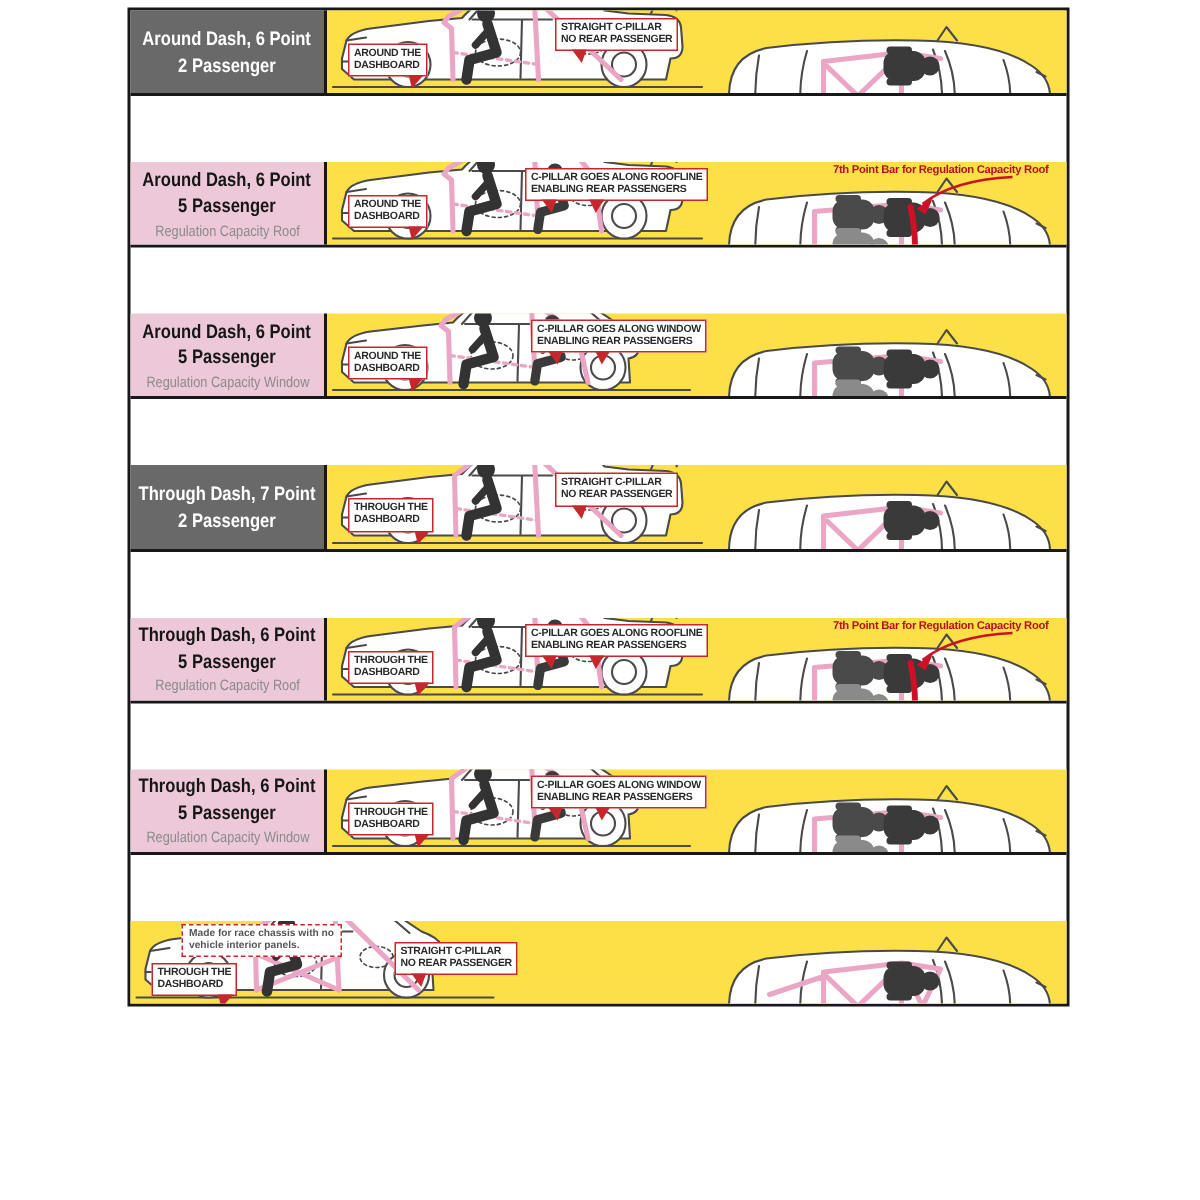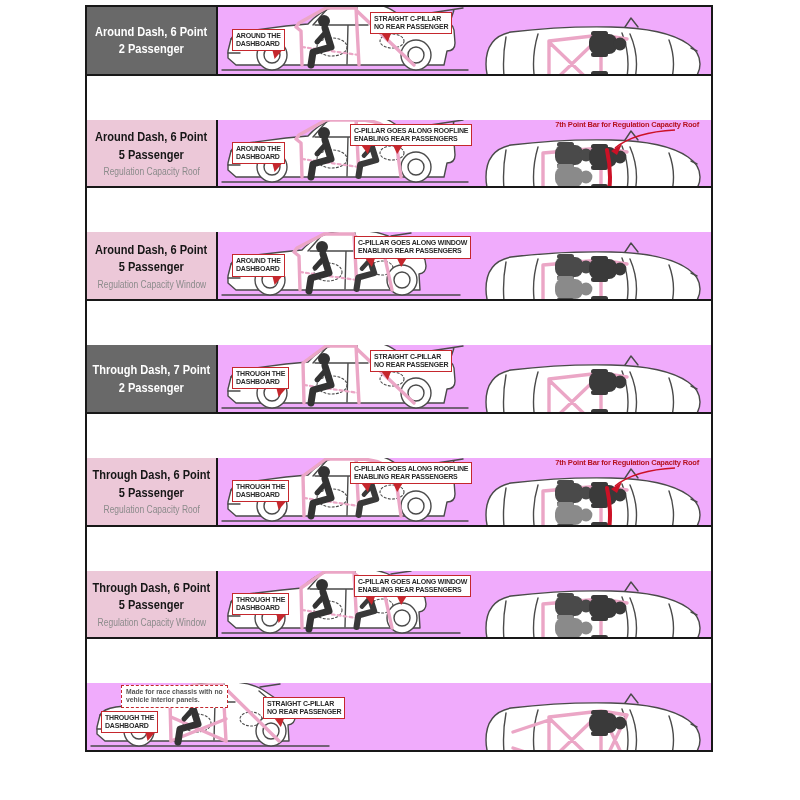--- a/index.html
+++ b/index.html
@@ -1,28 +1,28 @@
 <!DOCTYPE html>
 <html><head>
 <meta charset="utf-8">
 <style>
   html,body{margin:0;padding:0;}
   body{width:800px;height:800px;background:#fff;font-family:"Liberation Sans",sans-serif;position:relative;}
   .page{position:absolute;left:0;top:0;width:800px;height:800px;background:#fff;}
-  .chart{position:absolute;left:85px;top:5px;width:628px;height:747px;border:2px solid #181818;background:#fff;display:flex;flex-direction:column;box-sizing:border-box;gap:44px;}
+  .chart{position:absolute;left:85px;top:5px;width:628px;height:666px;border:2px solid #181818;background:#fff;display:flex;flex-direction:column;box-sizing:border-box;gap:44px;}
   .row{flex:1;display:flex;border-bottom:2px solid #181818;min-height:0;}
   .row:last-child{border-bottom:none;}
   .label-cell{width:131px;min-width:131px;border-right:2px solid #181818;display:flex;flex-direction:column;justify-content:center;align-items:center;text-align:center;box-sizing:border-box;padding:4px 2px;}
   .label-cell.gray{background:#696969;color:#ffffff;}
   .label-cell.pink{background:#ecc8d8;color:#161616;}
   .label-title{display:block;font-weight:bold;font-size:13px;line-height:1.35;white-space:nowrap;transform:scaleX(0.85);transform-origin:50% 50%;}
   .label-sub{display:block;font-size:10px;line-height:1.3;margin-top:2px;white-space:nowrap;transform:scaleX(0.85);transform-origin:50% 50%;}
   .pink .label-sub{color:#8b8b8b;}
   .gray .label-sub{color:#ffffff;font-weight:bold;}
-  .content{flex:1;position:relative;background:#f0abfc;overflow:hidden;}
+  .content{flex:1;position:relative;background:#fde047;overflow:hidden;}
   .side-svg{position:absolute;left:2px;bottom:1px;width:252px;height:92px;}
   .top-svg{position:absolute;right:4px;top:7px;width:232px;height:100px;}
   .callout{position:absolute;background:#fff;border:1.6px solid #c5272d;color:#2a2a2a;font-size:7px;font-weight:bold;line-height:1.15;padding:2px 3px;letter-spacing:-0.2px;white-space:nowrap;z-index:3;}
   .callout .ln{display:block;}
   .callout.pt-se::after{content:"";position:absolute;right:4px;bottom:-9px;width:0;height:0;border-style:solid;border-width:9px 3px 0 7px;border-color:#c5272d transparent transparent transparent;transform:skewX(-28deg);}
   .callout.pt-s::after{content:"";position:absolute;left:12px;bottom:-9px;width:0;height:0;border-style:solid;border-width:9px 7px 0 3px;border-color:#c5272d transparent transparent transparent;transform:skewX(22deg);}
   .callout.two-pt::before{content:"";position:absolute;left:40px;bottom:-9px;width:0;height:0;border-style:solid;border-width:9px 2px 0 8px;border-color:#c5272d transparent transparent transparent;transform:skewX(-22deg);}
   .red-note{position:absolute;right:12px;top:0;color:#b5121f;font-weight:bold;font-size:7.5px;letter-spacing:-0.2px;z-index:3;white-space:nowrap;}
   .race-note{position:absolute;left:34px;top:2px;border:1.4px dashed #c5272d;background:#fff;color:#555;font-size:6.8px;font-weight:bold;line-height:1.2;padding:2px 4px;z-index:3;white-space:nowrap;}
   .race-note .ln{display:block;}

